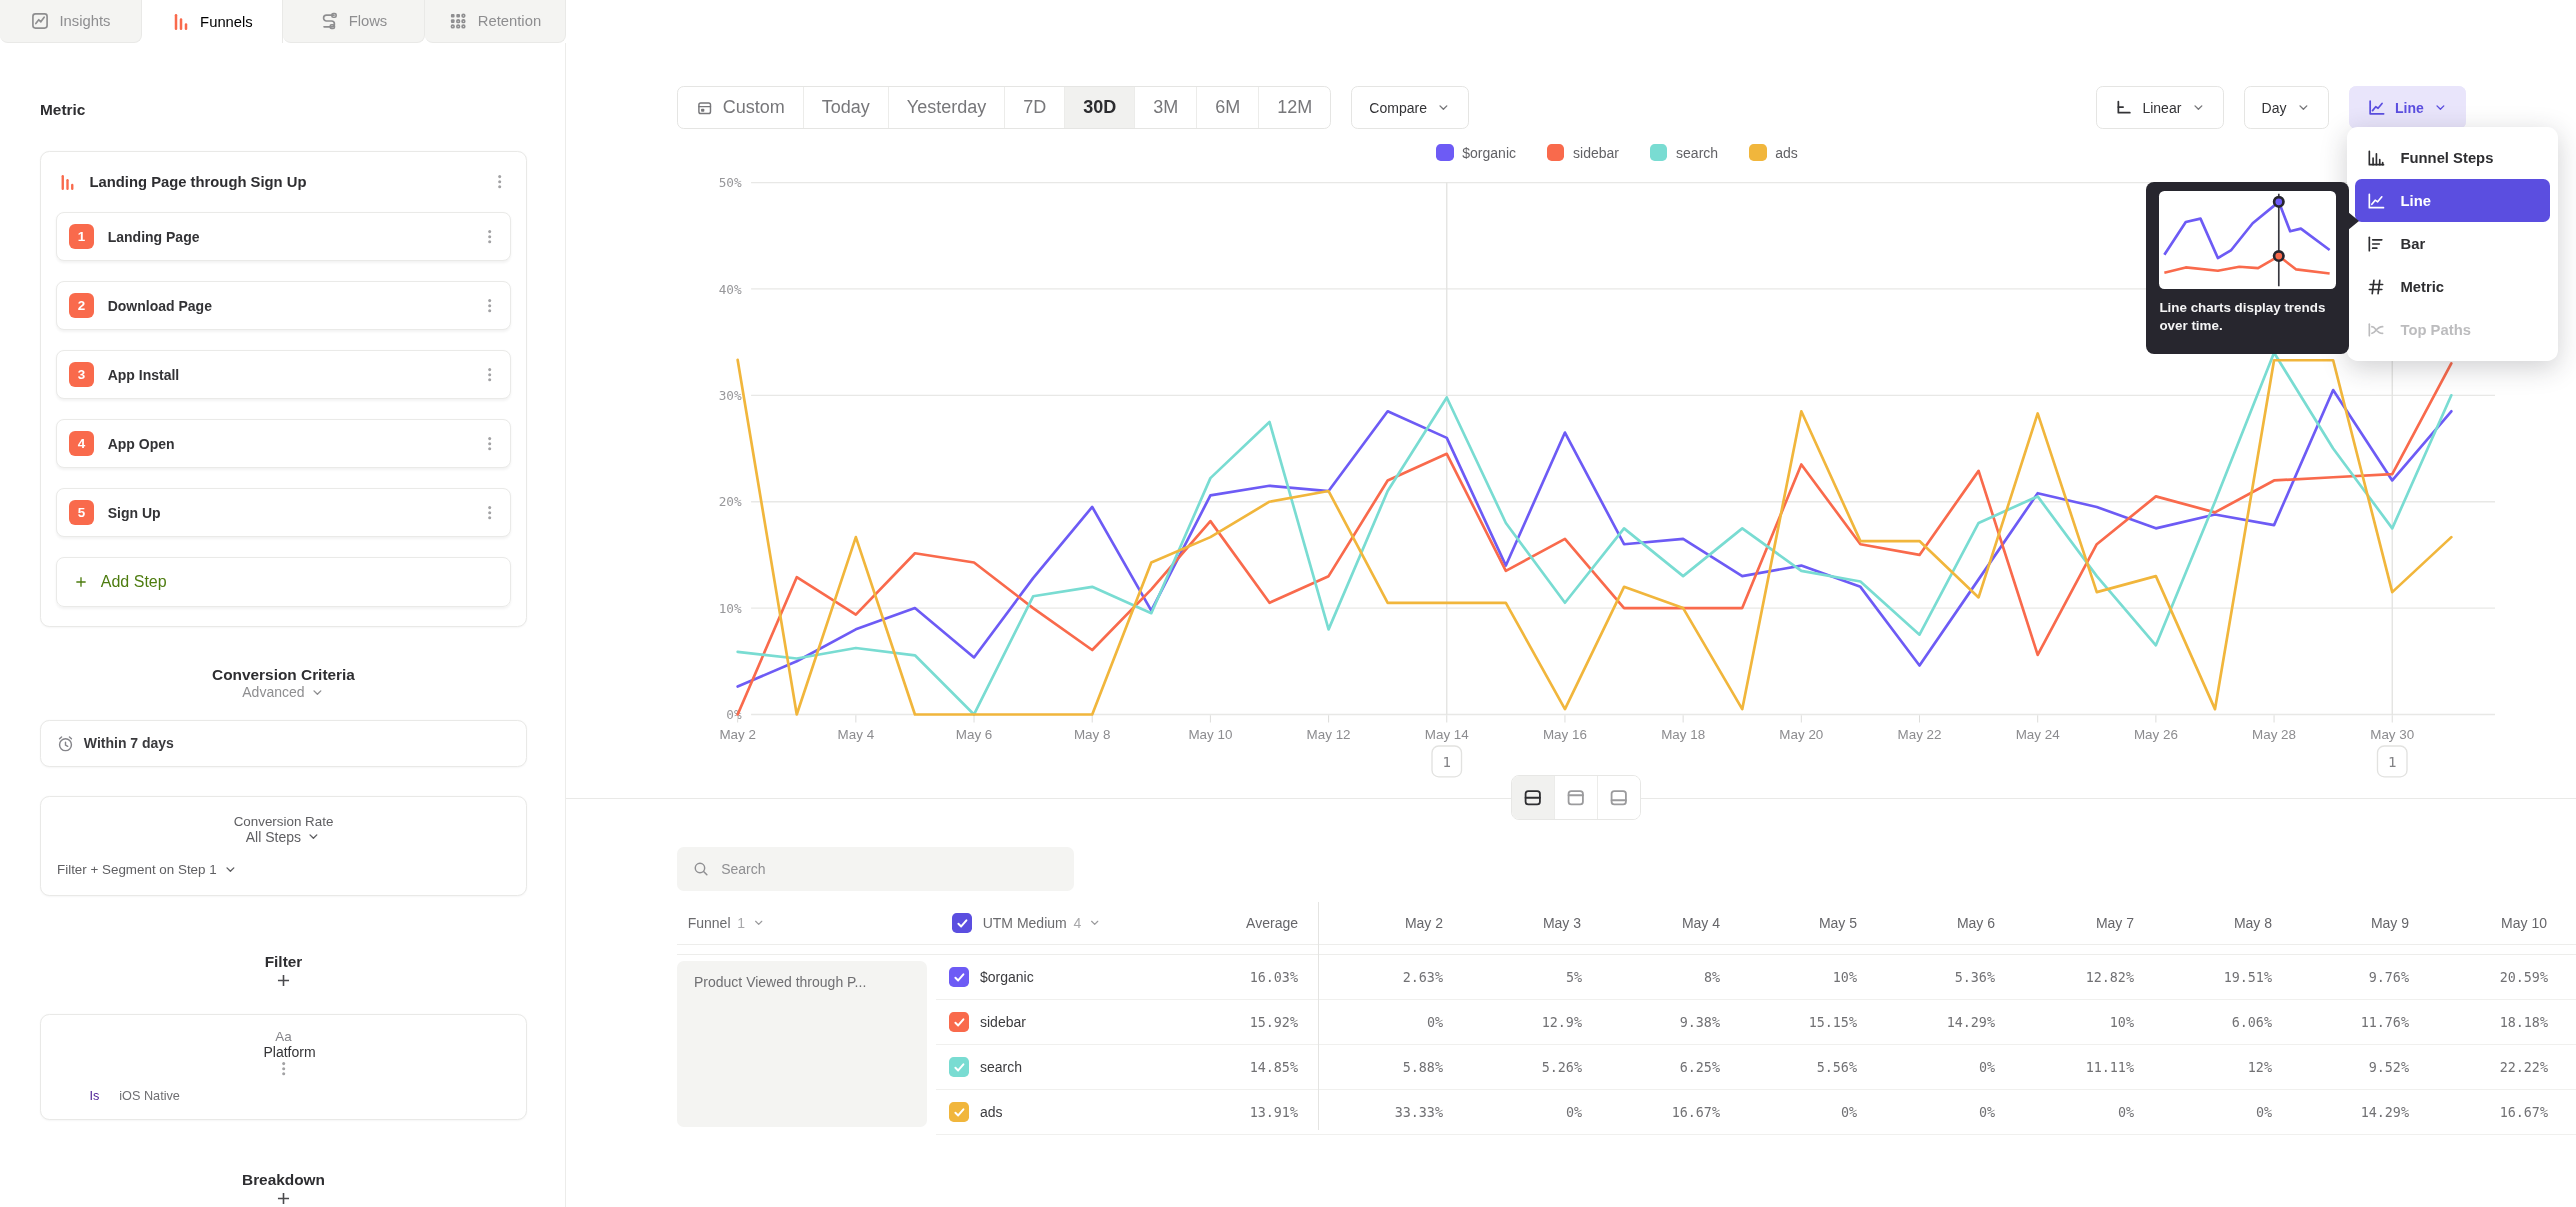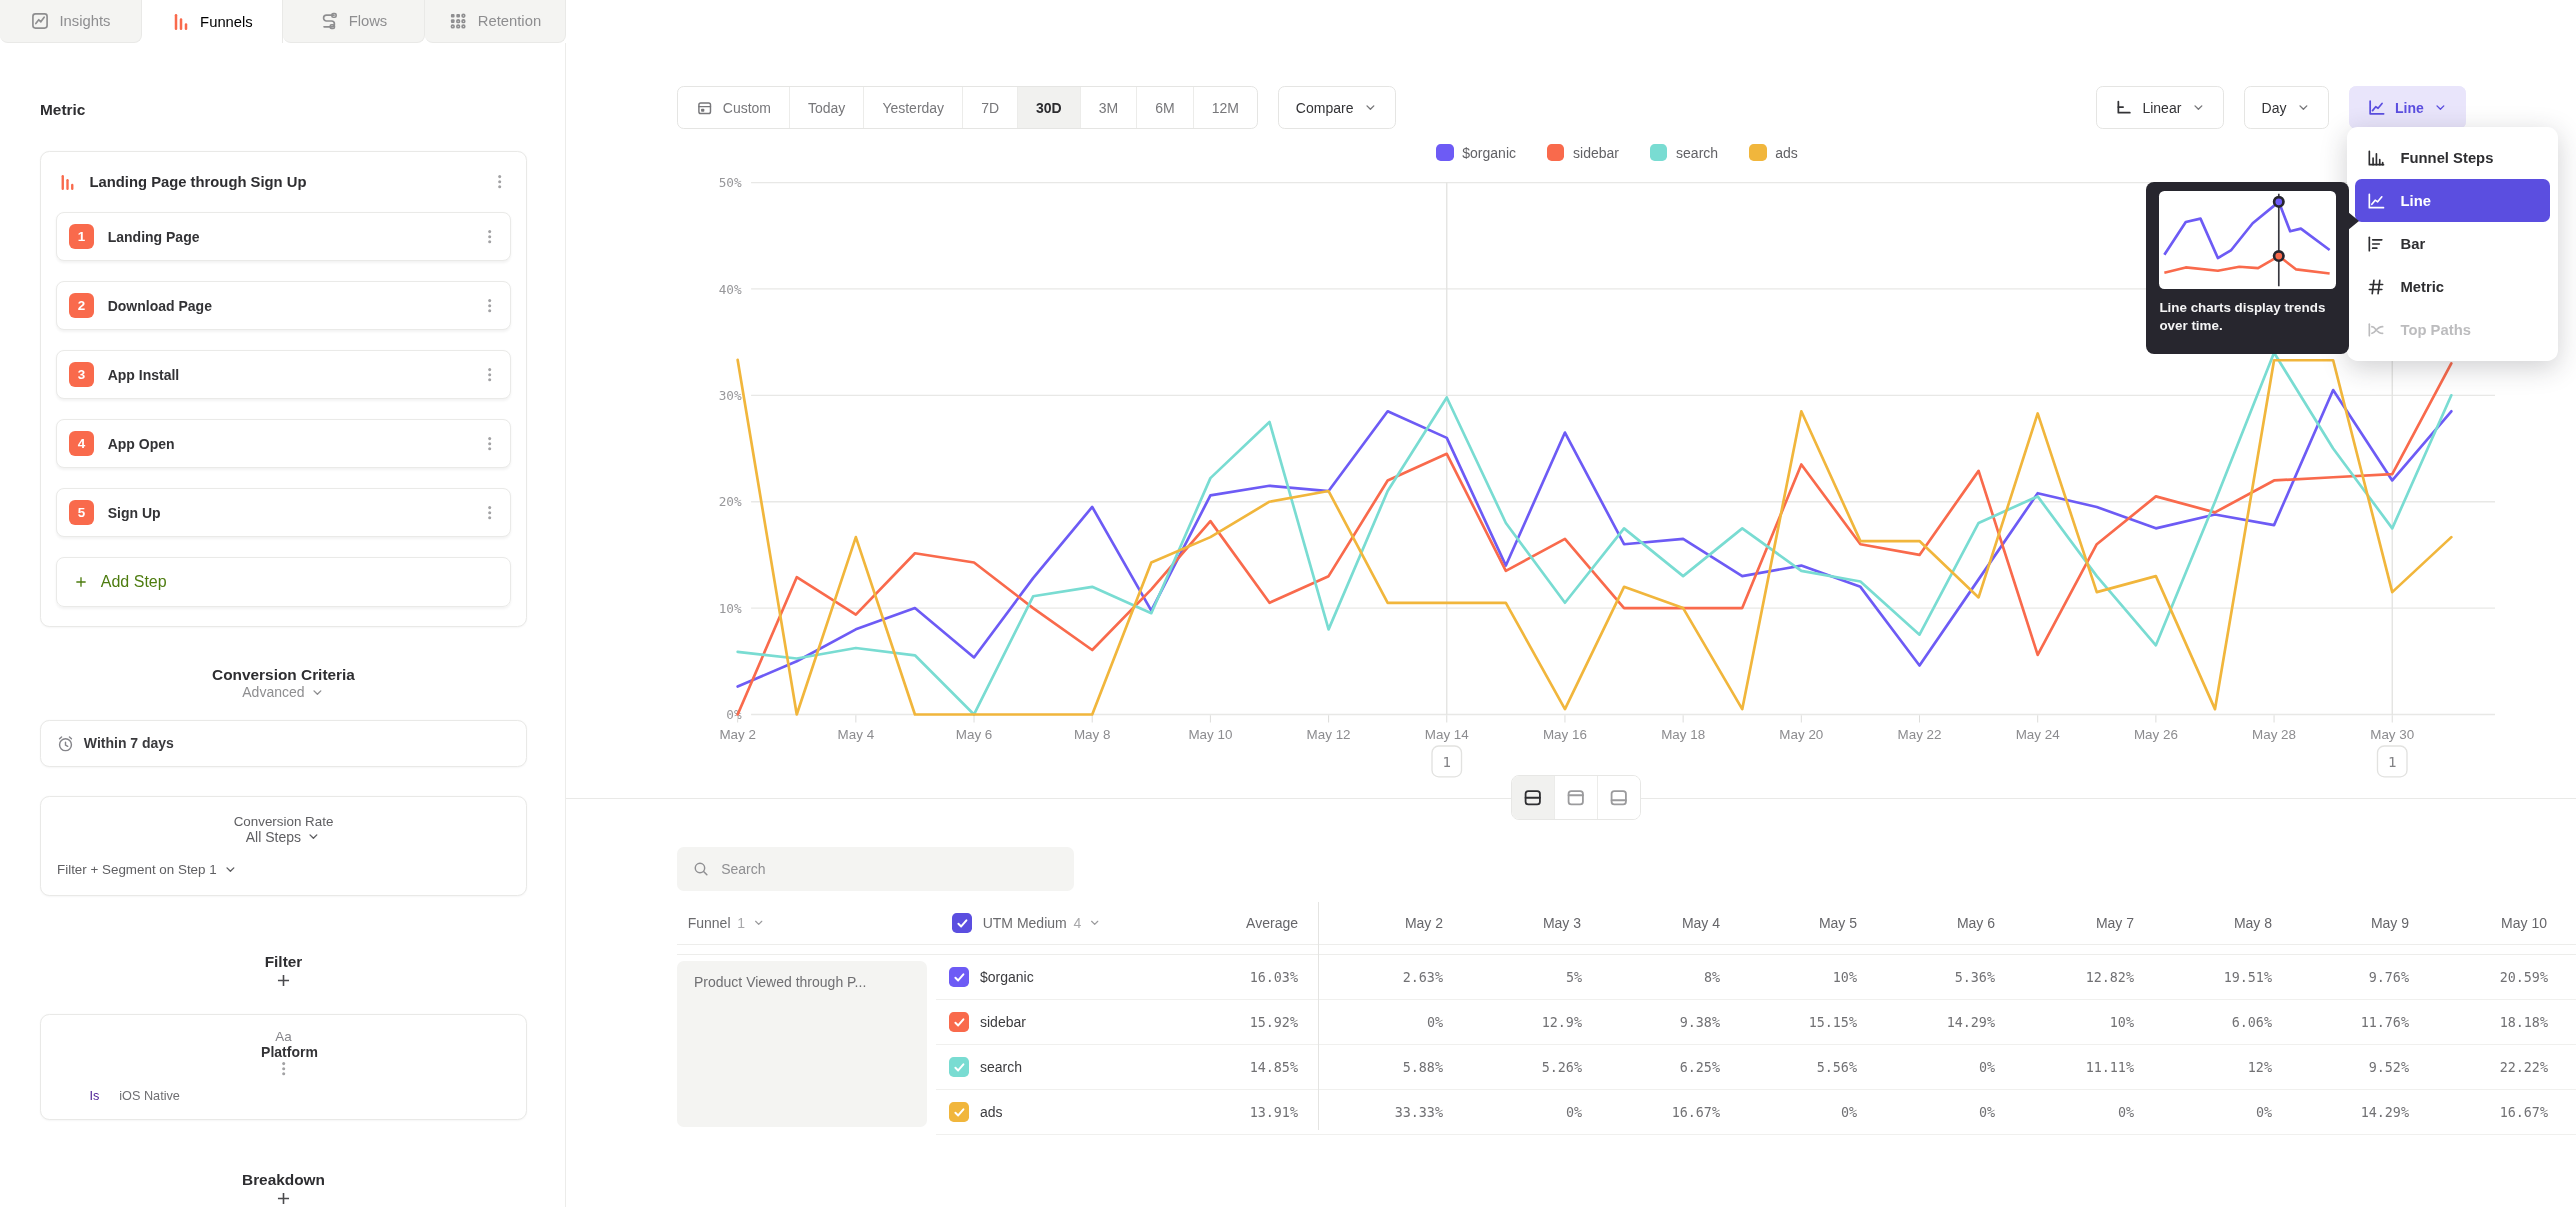--- a/index.html
+++ b/index.html
@@ -35,33 +35,33 @@
   .ghost{color:#8e8e90;font-size:14px;display:flex;align-items:center;gap:5.4px;cursor:pointer;}
   .window-card{margin-top:19.5px;height:47px;display:flex;align-items:center;gap:9px;padding:0 14.8px;
                font-size:14px;font-weight:600;color:#3a3a3d;}
   .window-card .cicon{color:#85858a;display:flex;}
   .cr-card{margin-top:29px;padding:17.4px 16px;font-size:13.4px;color:#5f5f62;}
   .cr-row2{margin-top:17.4px;display:flex;align-items:center;gap:6.7px;cursor:pointer;}
   #filter-head{margin-top:57px;}
   .plusbtn{color:#4a4a4d;display:flex;cursor:pointer;}
   .prop-card{margin-top:24px;padding:14.8px 13.4px 16px;}
   .aa{font-size:13.4px;color:#85858a;font-weight:400;flex:none;}
-  .prop-name{font-size:14px;font-weight:700;color:#333336;flex:1;margin-left:12px;}
+  .prop-name{font-size:14px;font-weight:400;color:#333336;flex:1;margin-left:12px;}
   .prop-sub{margin-top:10.7px;padding-left:35px;font-size:12.7px;display:flex;gap:20px;}
   .op{color:#4c1d95;}
   .opval{color:#6f6f72;}
   #breakdown-head{margin-top:51px;}
   .utm-card{margin-top:24px;height:44px;display:flex;align-items:center;padding:0 12px 0 6.7px;}
   .drag{color:#b5b5b7;display:flex;margin-right:5.4px;cursor:grab;}
   .xbtn{color:#6f6f72;display:flex;margin-right:12px;cursor:pointer;}
   
   .main{position:absolute;left:566px;top:0;right:0;bottom:0;background:#fff;}
   .toolbar-left{position:absolute;left:111px;top:86px;display:flex;align-items:center;gap:20px;}
   .seg{display:flex;border:0.7px solid #e5e5e3;border-radius:6.7px;background:#fff;overflow:hidden;height:43px;box-sizing:border-box;}
-  .seg-btn{display:flex;align-items:center;gap:9.4px;padding:0 18px;font-size:14px;color:#77777a;
+  .seg-btn{display:flex;align-items:center;gap:9.4px;padding:0 18px;font-size:18px;color:#77777a;
            border-right:0.7px solid #ececea;cursor:pointer;white-space:nowrap;}
   .seg-btn:last-child{border-right:none;}
   .seg-btn.sel{background:#f1f1ef;color:#2c2c2f;font-weight:700;}
   .btn{display:flex;align-items:center;gap:9.4px;height:43px;padding:0 17px;border:0.7px solid #e5e5e3;border-radius:6.7px;
        font-size:14px;color:#333336;background:#fff;box-sizing:border-box;cursor:pointer;white-space:nowrap;}
   .btn .chev{color:#77777a;display:flex;}
   .toolbar-right{position:absolute;right:110px;top:86px;display:flex;gap:20px;}
   .btn-line{background:var(--accent-light);border-color:var(--accent-light);color:var(--accent);font-weight:600;}
   .btn-line .chev{color:var(--accent);}
   .legend{position:absolute;left:172px;top:144px;width:1758px;display:flex;justify-content:center;gap:31px;align-items:center;}

